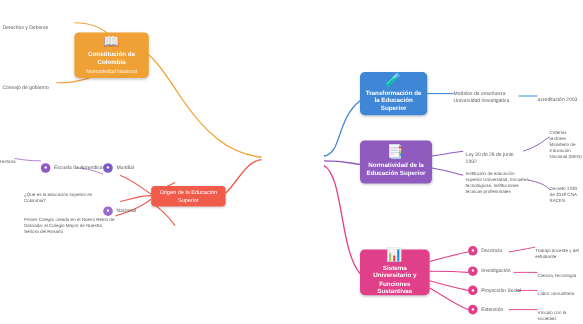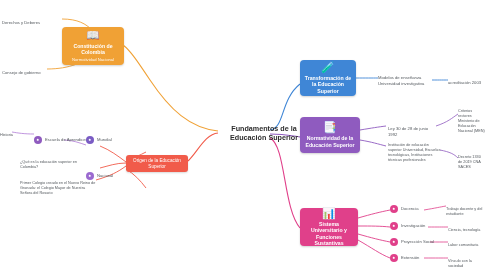--- a/index.html
+++ b/index.html
@@ -130,23 +130,20 @@
     <path d="M358,218 C372,214 380,212 390,210" stroke="#e0408a" stroke-width="0.9" fill="none"></path>
     <path d="M358,226 C372,226 380,226 390,227" stroke="#e0408a" stroke-width="0.9" fill="none"></path>
     <path d="M358,234 C372,238 380,240 390,242" stroke="#e0408a" stroke-width="0.9" fill="none"></path>
     <path d="M358,240 C372,248 380,254 390,258" stroke="#e0408a" stroke-width="0.9" fill="none"></path>
     <path d="M424,210 C436,208 440,207 446,206" stroke="#e0408a" stroke-width="0.8" fill="none"></path>
     <path d="M428,227 C438,227 442,227 448,227" stroke="#e0408a" stroke-width="0.8" fill="none"></path>
     <path d="M430,242 C438,242 442,242 448,242" stroke="#e0408a" stroke-width="0.8" fill="none"></path>
     <path d="M424,258 C436,258 442,258 448,258" stroke="#e0408a" stroke-width="0.8" fill="none"></path>
   </svg>
 
-  <div class="node root" style="left:218px;top:124px;">
-    <span>Fundamentos de la Educación Superior</span>
-  </div>
 
   <div class="node box" style="left:62px;top:27px;width:62px;height:38px;background:#f0a135;">
     <span class="ic">📖</span>
     <span class="lbl">Constitución de Colombia</span>
     <span class="sub">Normatividad Nacional</span>
   </div>
   <div class="node leaf" style="left:2px;top:15px;width:60px;">
     <span>Derechos y Deberes</span>
   </div>
   <div class="node leaf" style="left:2px;top:65px;width:48px;">

